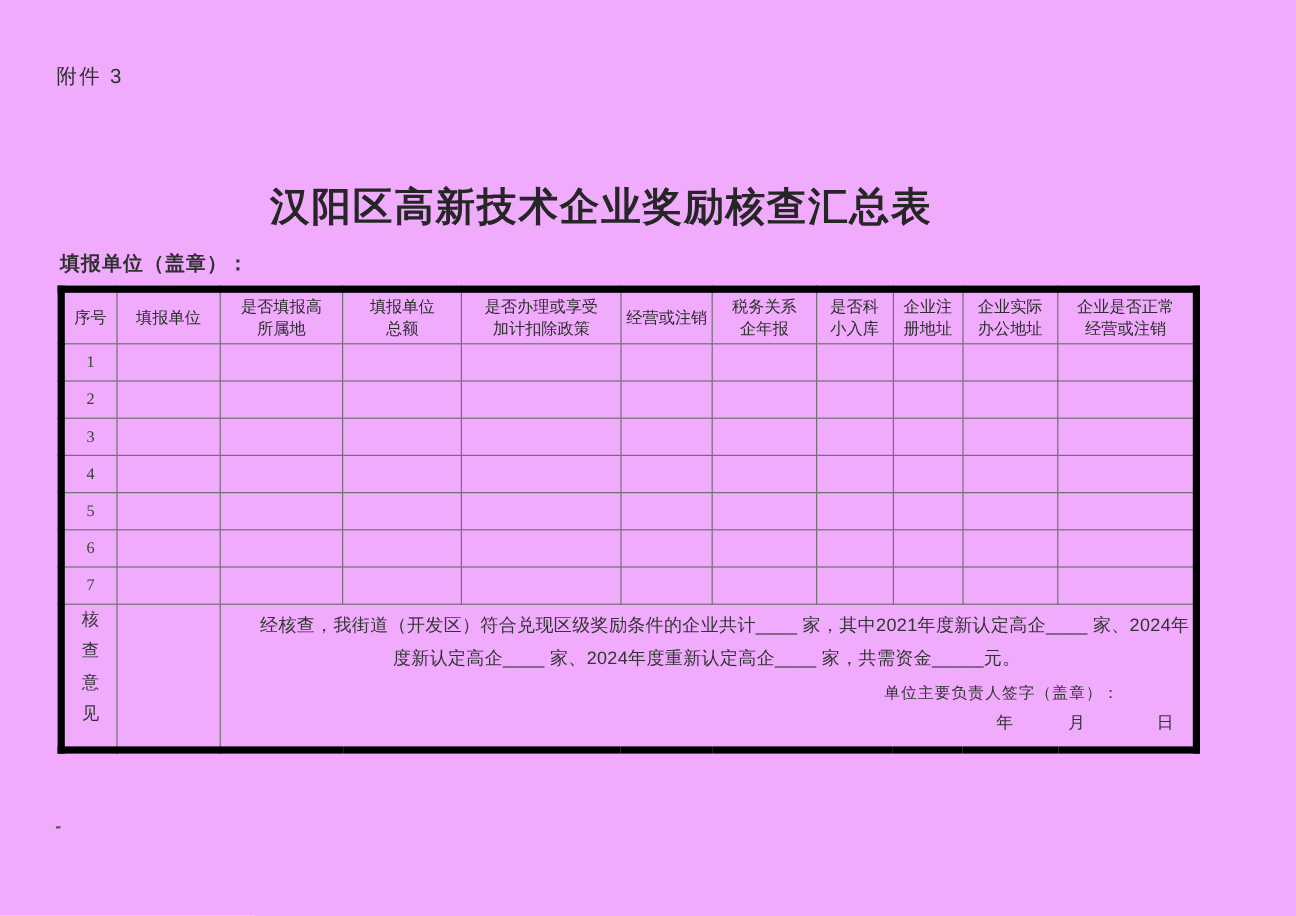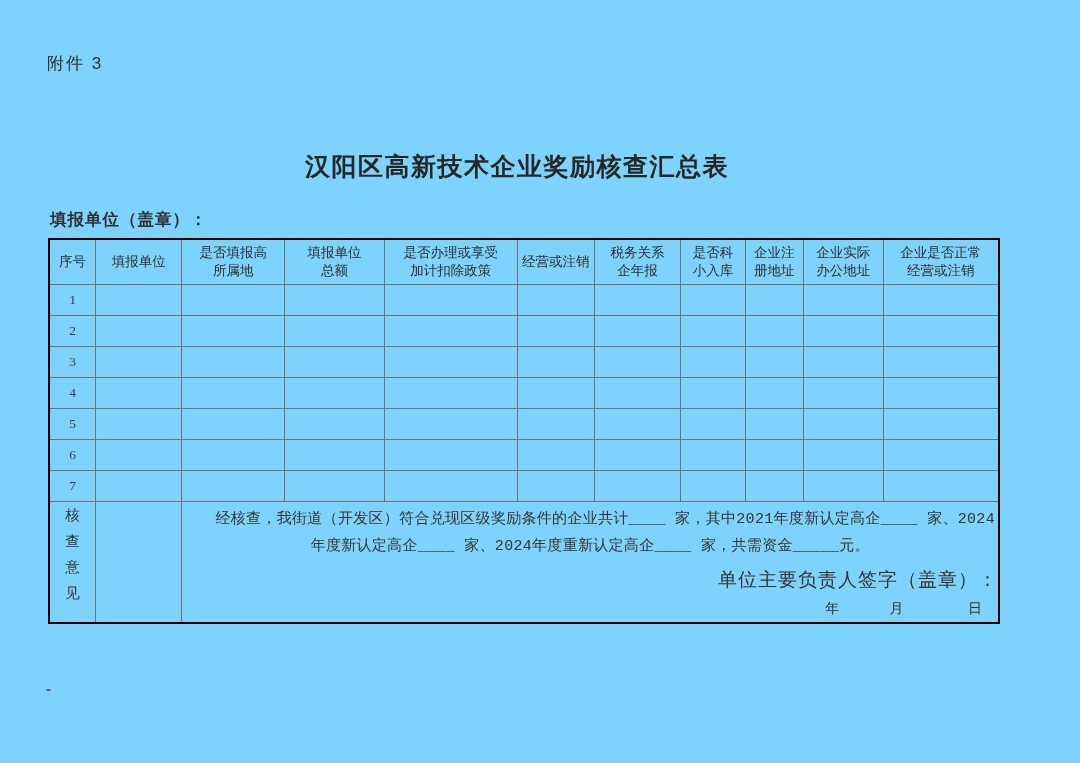--- a/index.html
+++ b/index.html
@@ -7,43 +7,43 @@
   body {
     width: 1080px; height: 763px;
     background: #ffffff;
     font-family: "Liberation Sans", sans-serif;
     color: #333333;
     position: relative;
     overflow: hidden;
   }
   .page {
     position: absolute; inset: 0;
-    background: #7dd3fc;
+    background: #f0abfc;
   }
   .attachment {
     position: absolute; left: 47px; top: 52px;
     font-size: 17px; color: #2f2f2f; letter-spacing: 2px;
   }
   .title {
-    position: absolute; left: 16px; top: 150px; width: 1002px;
+    position: absolute; left: 0; top: 150px; width: 1002px;
     text-align: center;
-    font-size: 25px; font-weight: bold; color: #262626;
+    font-size: 33px; font-weight: bold; color: #262626;
     letter-spacing: 1.5px;
   }
   .form-unit {
     position: absolute; left: 50px; top: 209px;
     font-family: Liberation Sans, sans-serif;
     font-size: 16.5px; font-weight: 600; color: #303030;
     letter-spacing: 1px;
   }
   table.summary {
     position: absolute; left: 48px; top: 238px;
     width: 952px;
     border-collapse: collapse; table-layout: fixed;
-    border: 2px solid #000000;
+    border: 6px solid #000000;
   }
   table.summary th, table.summary td {
     border: 1px solid #707070;
     vertical-align: middle;
     text-align: center;
     padding: 0;
   }
   table.summary th {
     height: 45px;
     font-size: 13.5px; font-weight: normal;
@@ -61,36 +61,35 @@
   td.vertical-label-cell {
     height: 122px;
     padding-top: 13px;
     font-family: "Liberation Serif", serif;
     font-size: 14.5px; color: #333;
   }
   td.vertical-label-cell span { display: block; line-height: 26px; }
   td.opinion-cell {
     text-align: left;
     padding: 7px 14px 4px 12px;
-    font-family: Liberation Mono, monospace;
+    font-family: Liberation Sans, sans-serif;
     color: #333;
   }
   .statement {
     margin: 4px 0 0 0;
     font-size: 15px; line-height: 27px;
     text-indent: 2em;
     color: #343434;
     letter-spacing: 0.3px;
   }
   .signature-line {
     margin-top: 7px;
     padding-left: 492px;
-    font-size: 19px; color: #333;
+    font-size: 13px; color: #333;
     letter-spacing: 1px;
-    text-align: right;
   }
   .date-line {
     margin-top: 7px;
     text-align: right;
     padding-right: 16px;
     font-size: 14px; color: #333;
   }
   .date-line .gap-month { margin-left: 42px; }
   .date-line .gap-day { margin-left: 56px; }
   .footer-mark {

